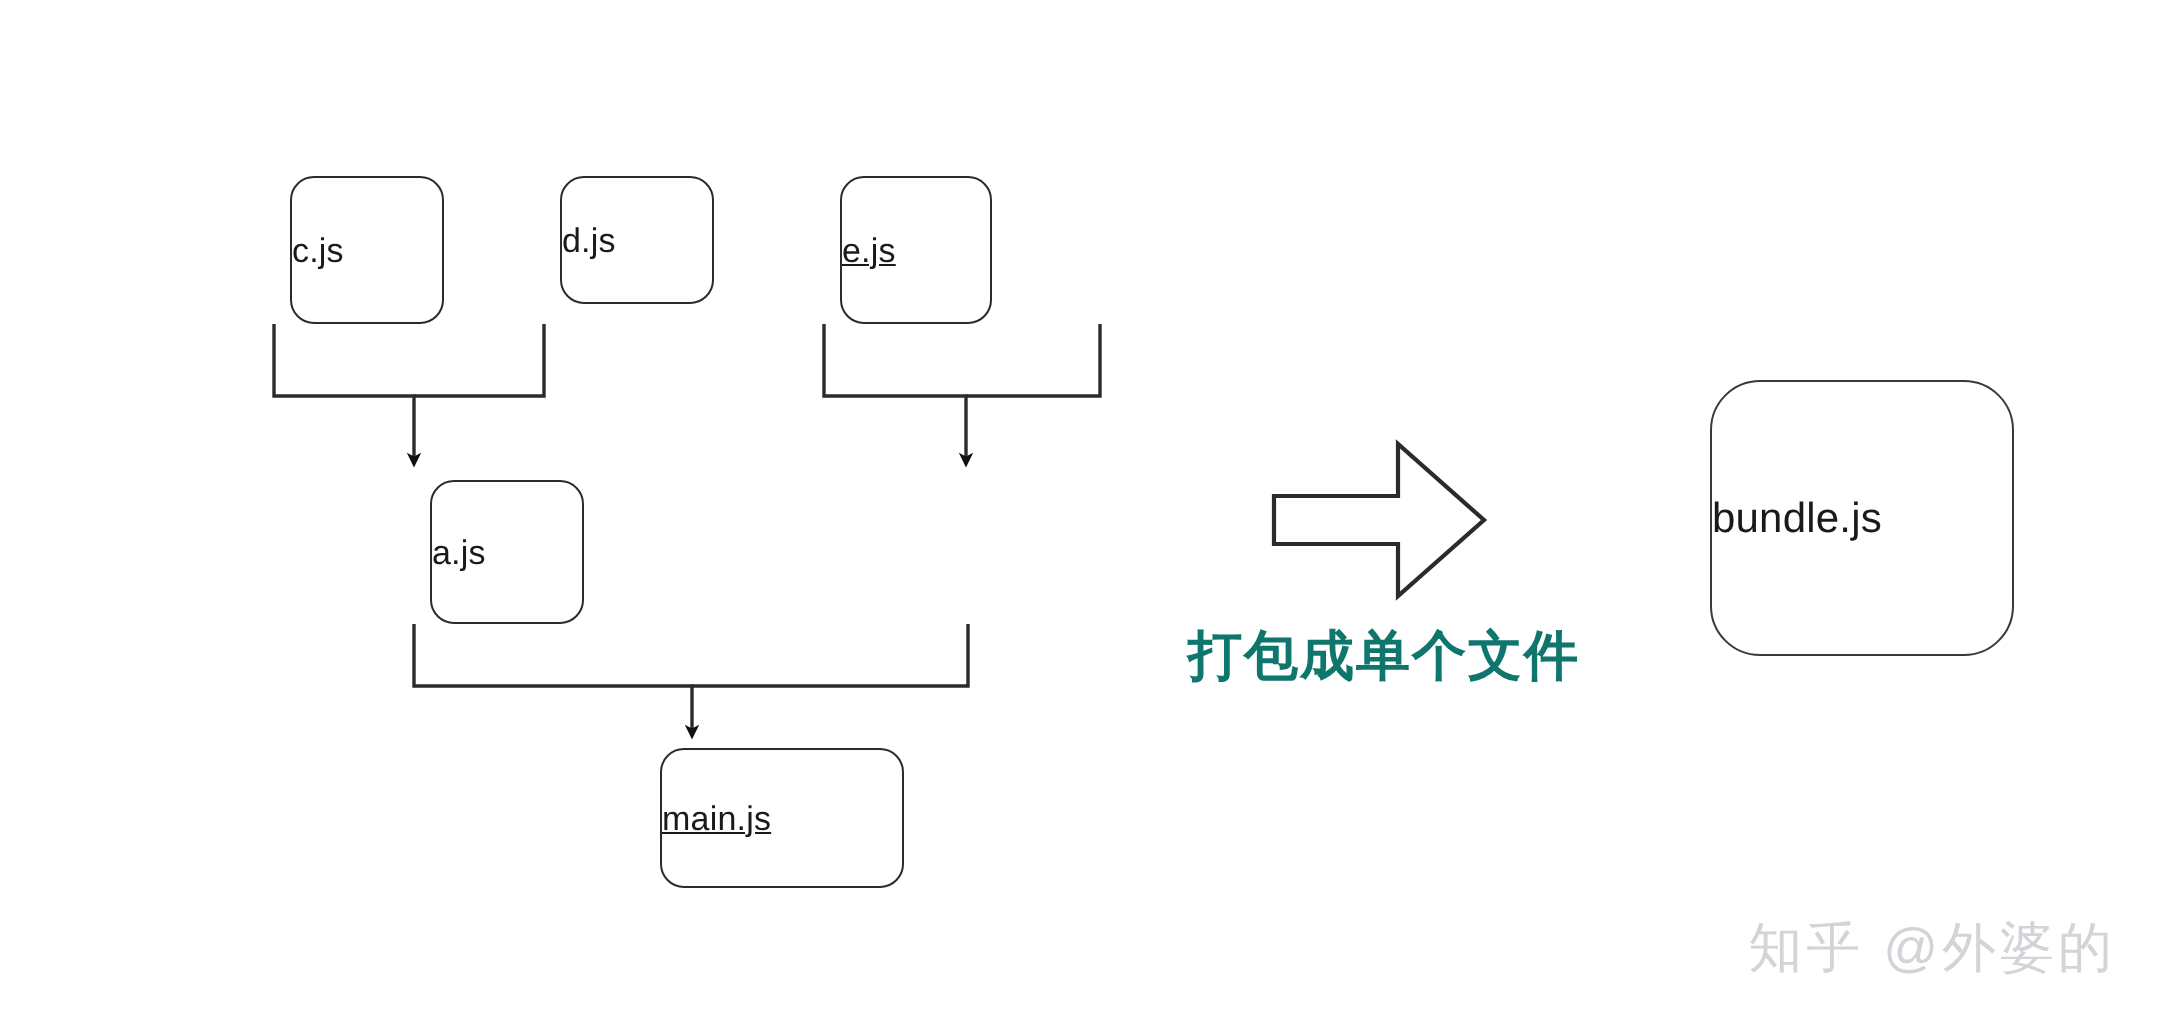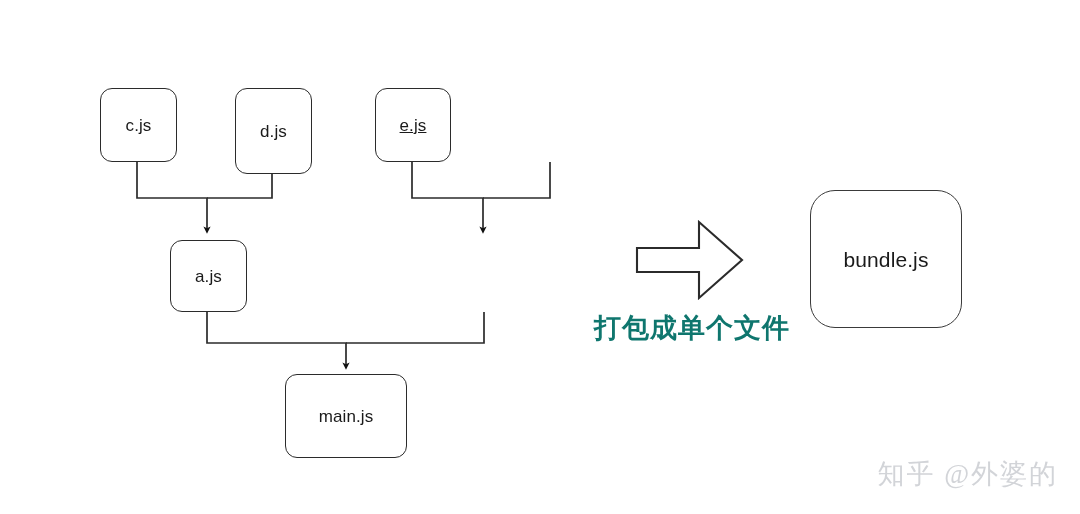--- a/index.html
+++ b/index.html
@@ -26,22 +26,23 @@
     height: 514px;
   }
   .node-box {
     position: absolute;
     box-sizing: border-box;
     background: #ffffff;
     border: 1.6px solid #2b2b2b;
     border-radius: 12px;
     display: flex;
     align-items: center;
-    justify-content: center;
+    justify-content: flex-start;
     color: #1a1a1a;
+    margin-left: 45px;
   }
   .node-label {
     font-size: 17px;
     line-height: 1;
     letter-spacing: 0.1px;
     white-space: nowrap;
     color: #1a1a1a;
   }
   #node-bundle {
     border-radius: 16px;
@@ -67,21 +68,21 @@
     font-family: "DejaVu Sans", "Liberation Sans", sans-serif;
   }
   #watermark {
     position: absolute;
     right: 22px;
     bottom: 22px;
     font-size: 27px;
     color: #d2d4d8;
     letter-spacing: 2px;
     white-space: nowrap;
-    font-family: Liberation Serif, serif;
+    font-family: Liberation Sans, sans-serif;
     user-select: none;
     margin-left: 46px;
   }
 </style>
 </head>
 <body>
 
 <div id="canvas">
 
   <svg id="diagram-svg" viewBox="0 0 1080 514">
@@ -100,35 +101,35 @@
       <path d="M484,312 L484,343 L346,343"></path>
     </g>
 
     <polygon points="637,248 699,248 699,222 742,260 699,298 699,272 637,272" fill="#ffffff" stroke="#2b2b2b" stroke-width="2.1" stroke-linejoin="miter"></polygon>
   </svg>
 
   <div class="node-box" id="node-c" style="left:100px; top:88px; width:77px; height:74px;">
     <span class="node-label">c.js</span>
   </div>
 
-  <div class="node-box" id="node-d" style="left:235px; top:88px; width:77px; height:86px;">
+  <div class="node-box" id="node-d" style="left:235px; top:88px; width:77px; height:64px;">
     <span class="node-label">d.js</span>
   </div>
 
   <div class="node-box" id="node-e" style="left:375px; top:88px; width:76px; height:74px;text-decoration:underline;">
     <span class="node-label">e.js</span>
   </div>
 
 
   <div class="node-box" id="node-a" style="left:170px; top:240px; width:77px; height:72px;">
     <span class="node-label">a.js</span>
   </div>
 
 
-  <div class="node-box" id="node-main" style="left:285px; top:374px; width:122px; height:84px;">
+  <div class="node-box" id="node-main" style="left:285px; top:374px; width:122px; height:70px;text-decoration:underline;">
     <span class="node-label">main.js</span>
   </div>
 
   <div class="node-box" id="node-bundle" style="left:810px; top:190px; width:152px; height:138px;border-radius:25px;">
     <span class="node-label">bundle.js</span>
   </div>
 
   <div id="bundle-caption">打包成单个文件</div>
 
   <div id="watermark">知乎 @外婆的</div>

